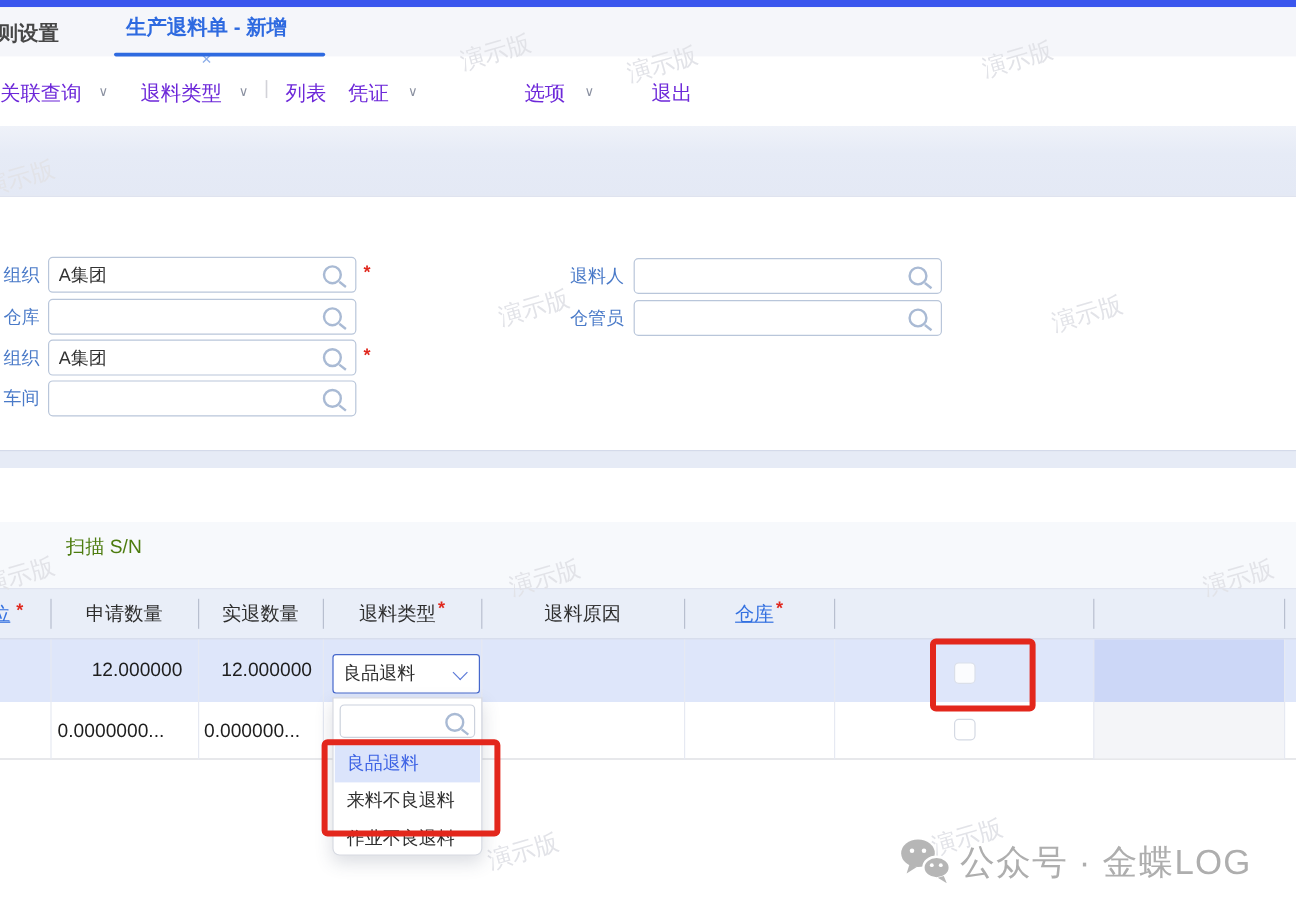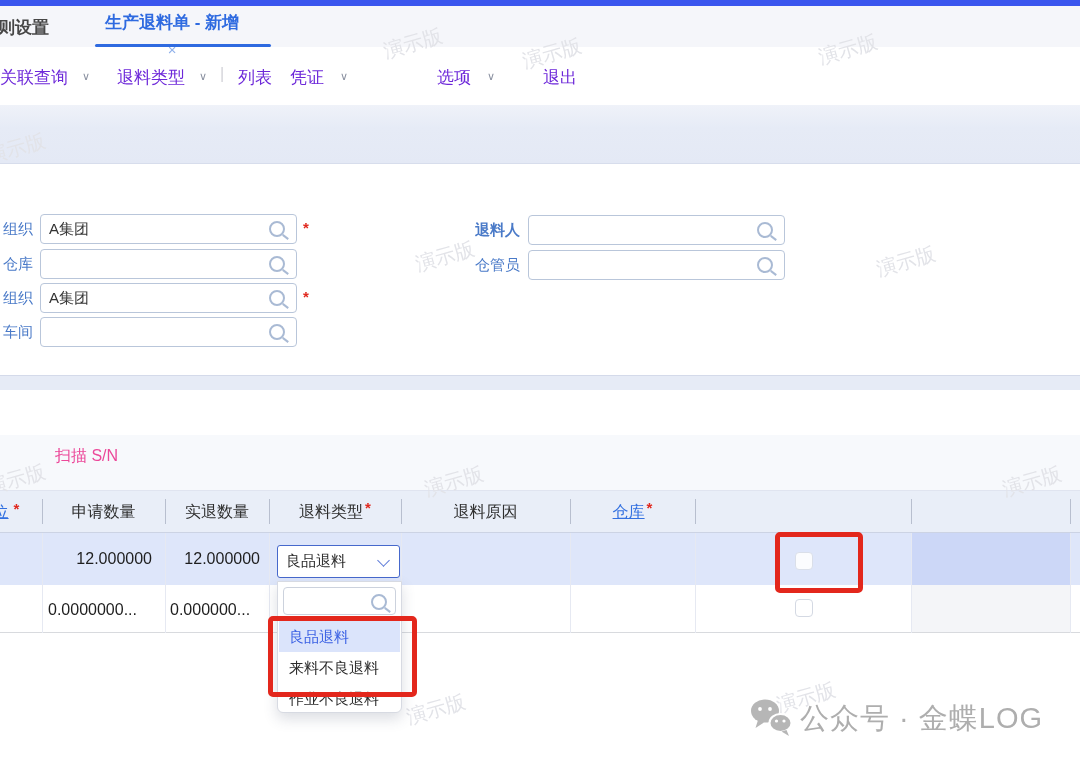--- a/index.html
+++ b/index.html
@@ -21,21 +21,21 @@
   .band2{left:0;top:375px;width:1080px;height:14px;background:#e6ebf6;border-top:1px solid #d4daea;}
   
   .f-label{font-size:15px;color:#4a7ac8;}
   .f-input{position:absolute;box-sizing:border-box;height:30px;background:#fff;border:1px solid #b9c6da;border-radius:4px;
            font-size:15px;color:#333;padding:0 30px 0 8px;font-family:inherit;outline:none;}
   .mag{position:absolute;width:12px;height:12px;border:2px solid #a9bad4;border-radius:50%;}
   .mag::after{content:"";position:absolute;width:7px;height:2px;background:#a9bad4;right:-6px;bottom:-3px;transform:rotate(38deg);}
   .req{color:#e0281e;font-size:15px;font-weight:bold;}
   
   .scanstrip{left:0;top:435px;width:1080px;height:55px;background:#f7f9fc;}
-  .scan-link{font-size:16px;color:#ec4899;cursor:pointer;}
+  .scan-link{font-size:16px;color:#4d7c0f;cursor:pointer;}
   .thead{left:0;top:490px;width:1080px;height:43px;background:#e9eef8;border-top:1px solid #e0e4f0;border-bottom:1px solid #ccd3e4;box-sizing:border-box;}
   .hcell{position:absolute;top:12px;font-size:16px;color:#2e2e2e;text-align:center;display:flex;justify-content:center;align-items:center;gap:5px;}
   .hlink{color:#3370e0;text-decoration:underline;cursor:pointer;}
   .vsep{position:absolute;top:9px;width:1px;height:25px;background:#b8bfcf;}
   .vline{position:absolute;top:0;width:1px;background:#e6e9f2;}
   .row1{left:0;top:533px;width:1080px;height:52px;background:#dee6fa;}
   .row2{left:0;top:585px;width:1080px;height:48px;background:#ffffff;border-bottom:1px solid #d8dade;box-sizing:border-box;}
   .num{position:absolute;font-size:16px;color:#1e1e1e;}
   .cbx{position:absolute;width:18px;height:18px;background:#fff;border:1px solid #d4d9e3;border-radius:4px;box-sizing:border-box;}
   
@@ -112,21 +112,21 @@
 
   <span class="abs f-label" style="left:3px;top:289px;">组织</span>
   <input class="f-input" style="left: 40px; top: 283px; width: 257px;" value="A集团">
   <span class="mag" style="left:269px;top:290px;"></span>
   <span class="abs req" style="left:303px;top:288px;">*</span>
 
   <span class="abs f-label" style="left:3px;top:323px;">车间</span>
   <input class="f-input" style="left: 40px; top: 317px; width: 257px;" value="">
   <span class="mag" style="left:269px;top:324px;"></span>
 
-  <span class="abs f-label" style="left:475px;top:221px;font-weight:bold;">退料人</span>
+  <span class="abs f-label" style="left:475px;top:221px;">退料人</span>
   <input class="f-input" style="left: 528px; top: 215px; width: 257px;" value="">
   <span class="mag" style="left:757px;top:222px;"></span>
 
   <span class="abs f-label" style="left:475px;top:256px;">仓管员</span>
   <input class="f-input" style="left: 528px; top: 250px; width: 257px;" value="">
   <span class="mag" style="left:757px;top:257px;"></span>
 
   <div class="abs scan-link" style="left:55px;top:446px;z-index:2;">扫描 S/N</div>
 
   <div class="hcell" style="left:-6px;top:502px;width:24px;">

